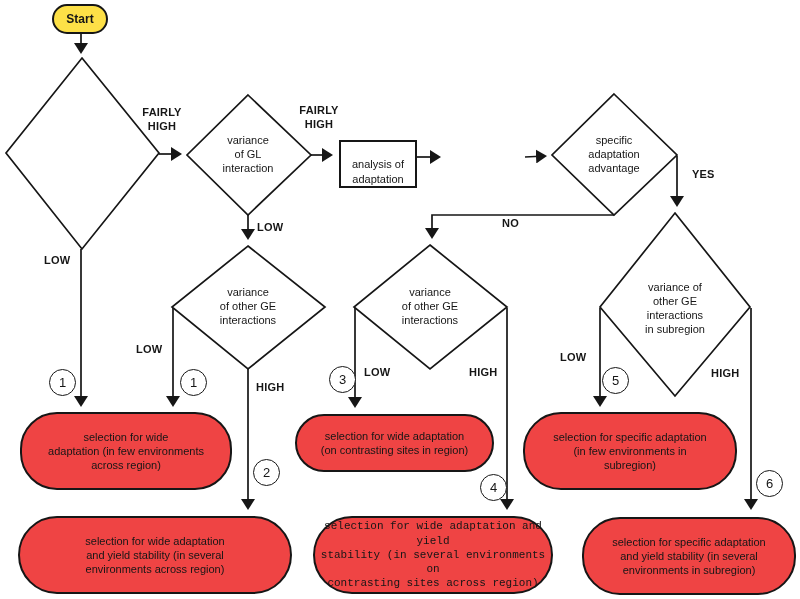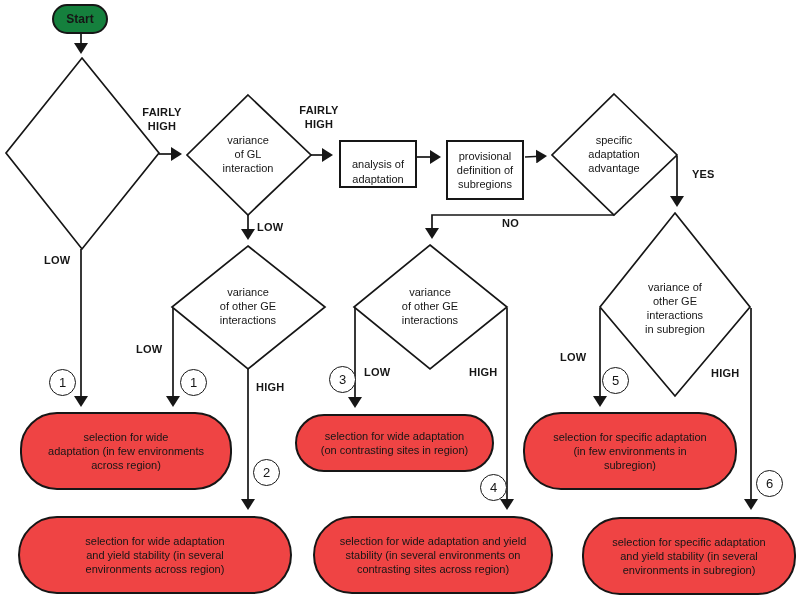--- a/index.html
+++ b/index.html
@@ -16,21 +16,21 @@
     position:absolute;border:2px solid #161616;background:#ef4444;
     display:flex;align-items:center;justify-content:center;text-align:center;
     font-size:11px;line-height:1.3;white-space:pre-line;box-sizing:border-box;
   }
   .process{
     position:absolute;border:2px solid #161616;background:#fff;
     display:flex;align-items:center;justify-content:center;text-align:center;
     font-size:11px;line-height:1.3;white-space:pre-line;box-sizing:border-box;
   }
   .startnode{
-    position:absolute;border:2px solid #161616;background:#15803d;border-radius:15px;
+    position:absolute;border:2px solid #161616;background:#fde047;border-radius:15px;
     display:flex;align-items:center;justify-content:center;
     font-size:12px;font-weight:700;box-sizing:border-box;
   }
   .pathnum{
     position:absolute;width:27px;height:27px;border:1.6px solid #161616;border-radius:50%;
     background:#fff;display:flex;align-items:center;justify-content:center;
     font-size:13px;box-sizing:border-box;
   }
   .edgelabel{
     position:absolute;font-size:11px;letter-spacing:.2px;text-align:center;
@@ -95,41 +95,36 @@
 interactions</div>
   <div class="nodetext" style="left:625px;top:253px;width:100px;height:112px;">variance of
 other GE
 interactions
 in subregion</div>
 
   <div class="process" style="left:339px;top:140px;width:78px;height:48px;align-items:flex-end;">
     <span>analysis of
 adaptation</span>
   </div>
-  <div class="process" style="left:446px;top:140px;width:78px;height:60px;">
-    <span>provisional
-definition of
-subregions</span>
-  </div>
 
   <div class="terminal" style="left:20px;top:412px;width:212px;height:78px;border-radius:37px;">
     <span>selection for wide
 adaptation (in few environments
 across region)</span>
   </div>
   <div class="terminal" style="left:18px;top:516px;width:274px;height:78px;border-radius:39px;">
     <span>selection for wide adaptation
 and yield stability (in several
 environments across region)</span>
   </div>
   <div class="terminal" style="left:295px;top:414px;width:199px;height:58px;border-radius:29px;">
     <span>selection for wide adaptation
 (on contrasting sites in region)</span>
   </div>
-  <div class="terminal" style="left:313px;top:516px;width:240px;height:78px;border-radius:39px;">
+  <div class="terminal" style="left:313px;top:516px;width:240px;height:78px;border-radius:39px;font-family:Liberation Mono, monospace;">
     <span>selection for wide adaptation and yield
 stability (in several environments on
 contrasting sites across region)</span>
   </div>
   <div class="terminal" style="left:523px;top:412px;width:214px;height:78px;border-radius:38px;">
     <span>selection for specific adaptation
 (in few environments in
 subregion)</span>
   </div>
   <div class="terminal" style="left:582px;top:517px;width:214px;height:78px;border-radius:38px;">

